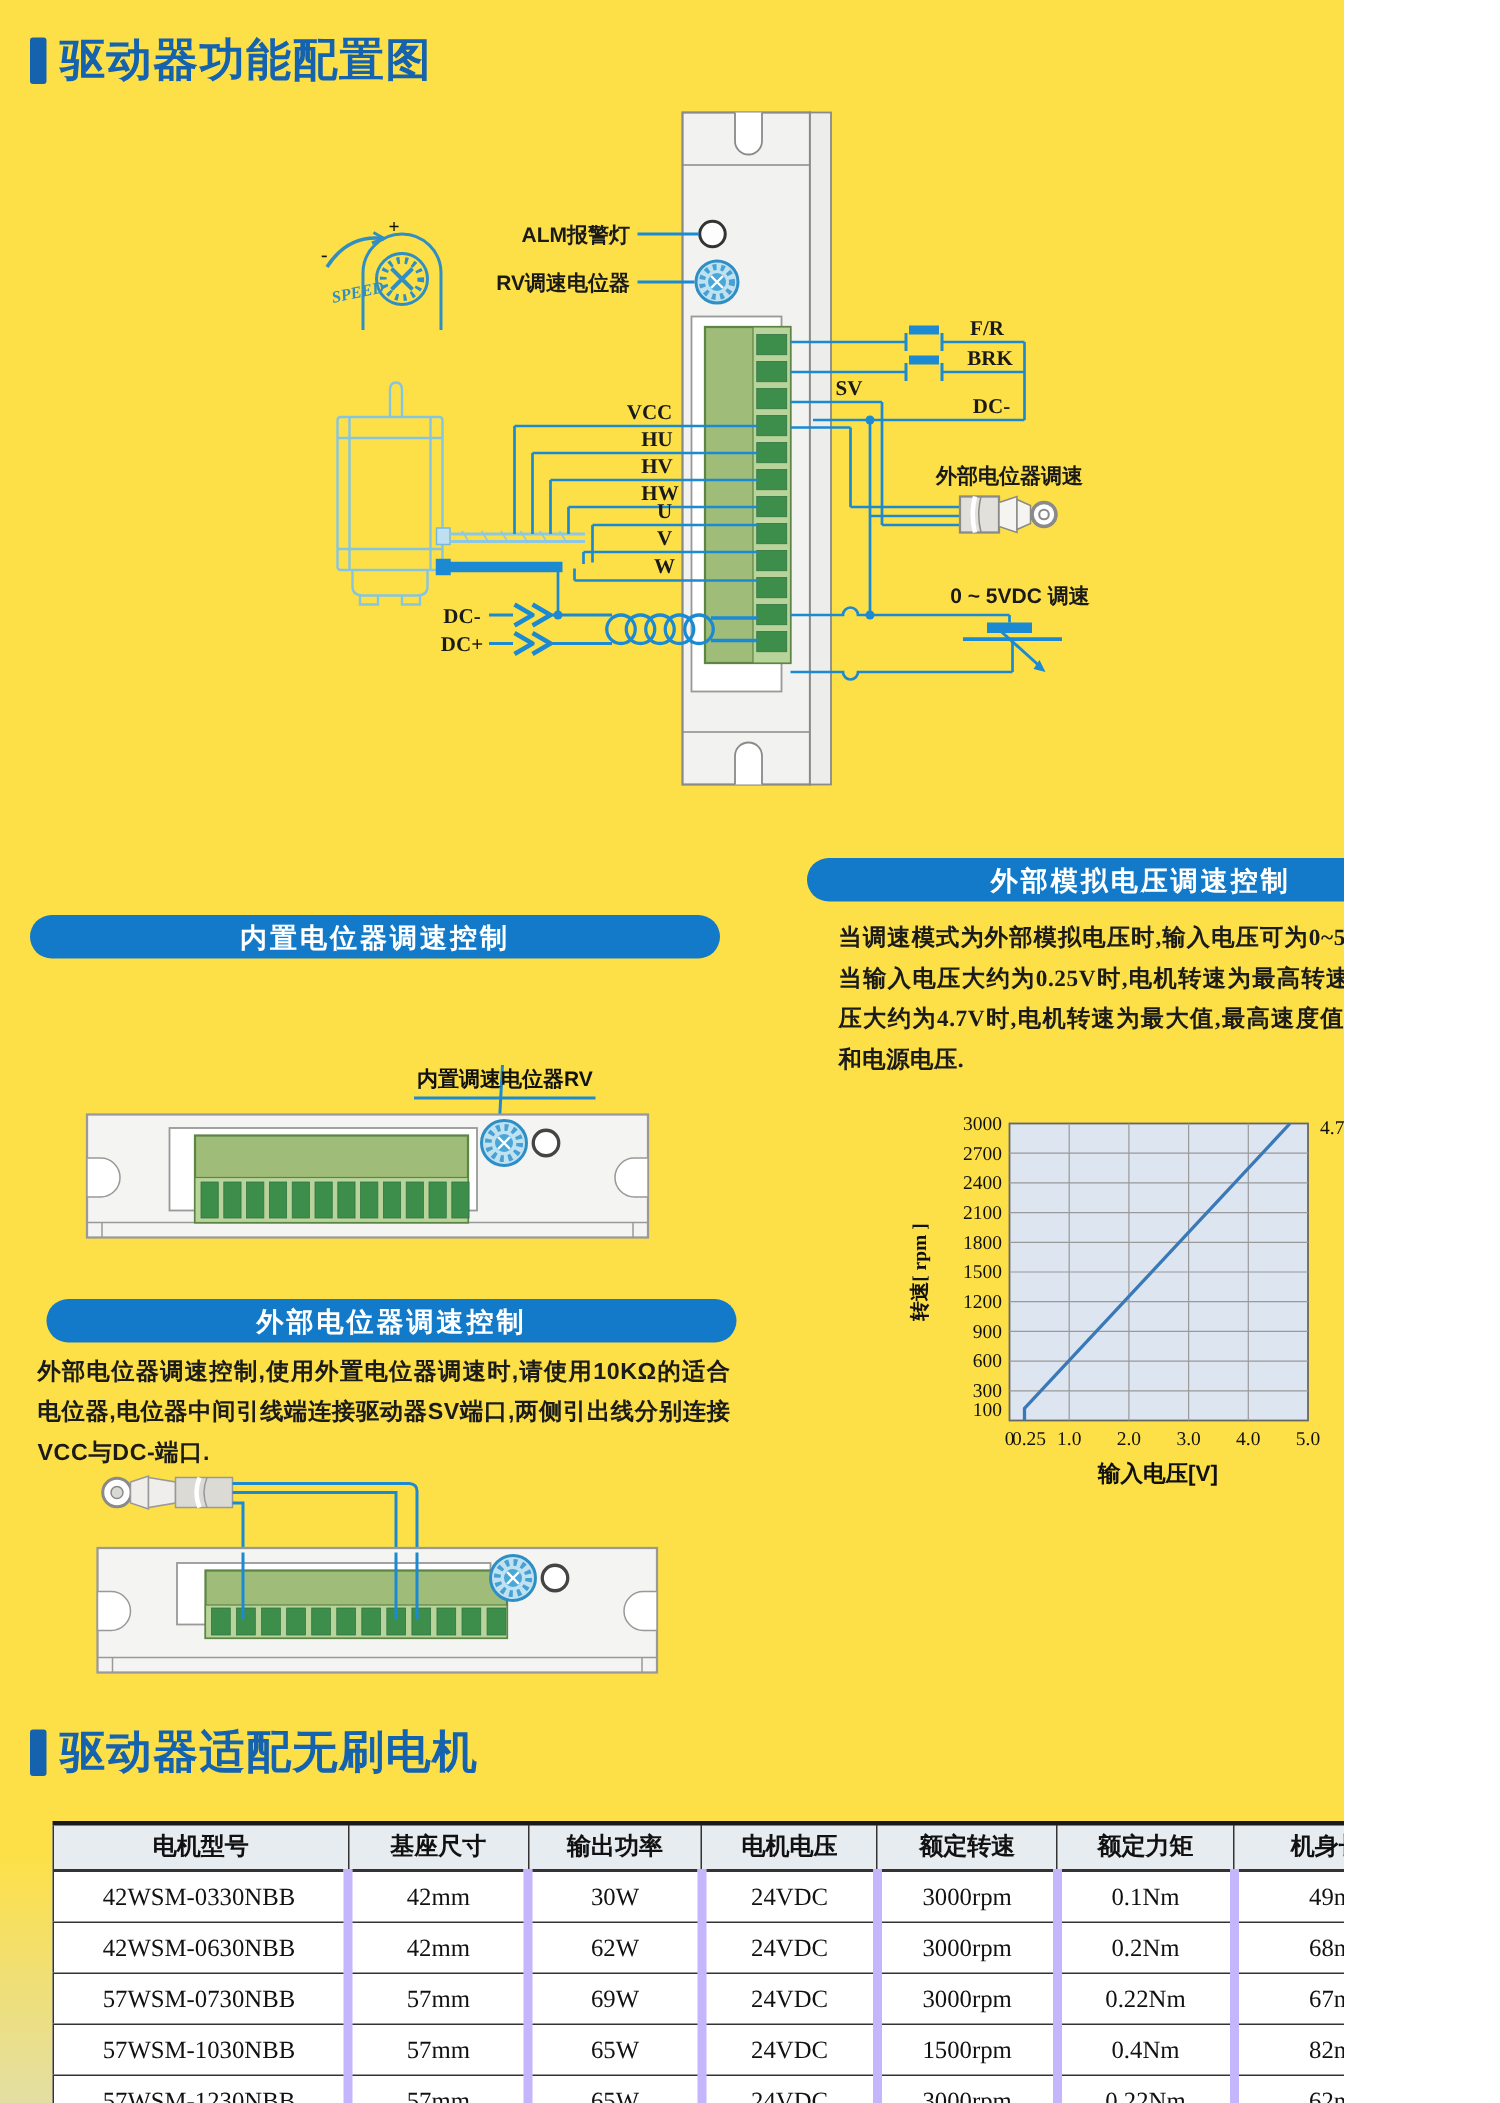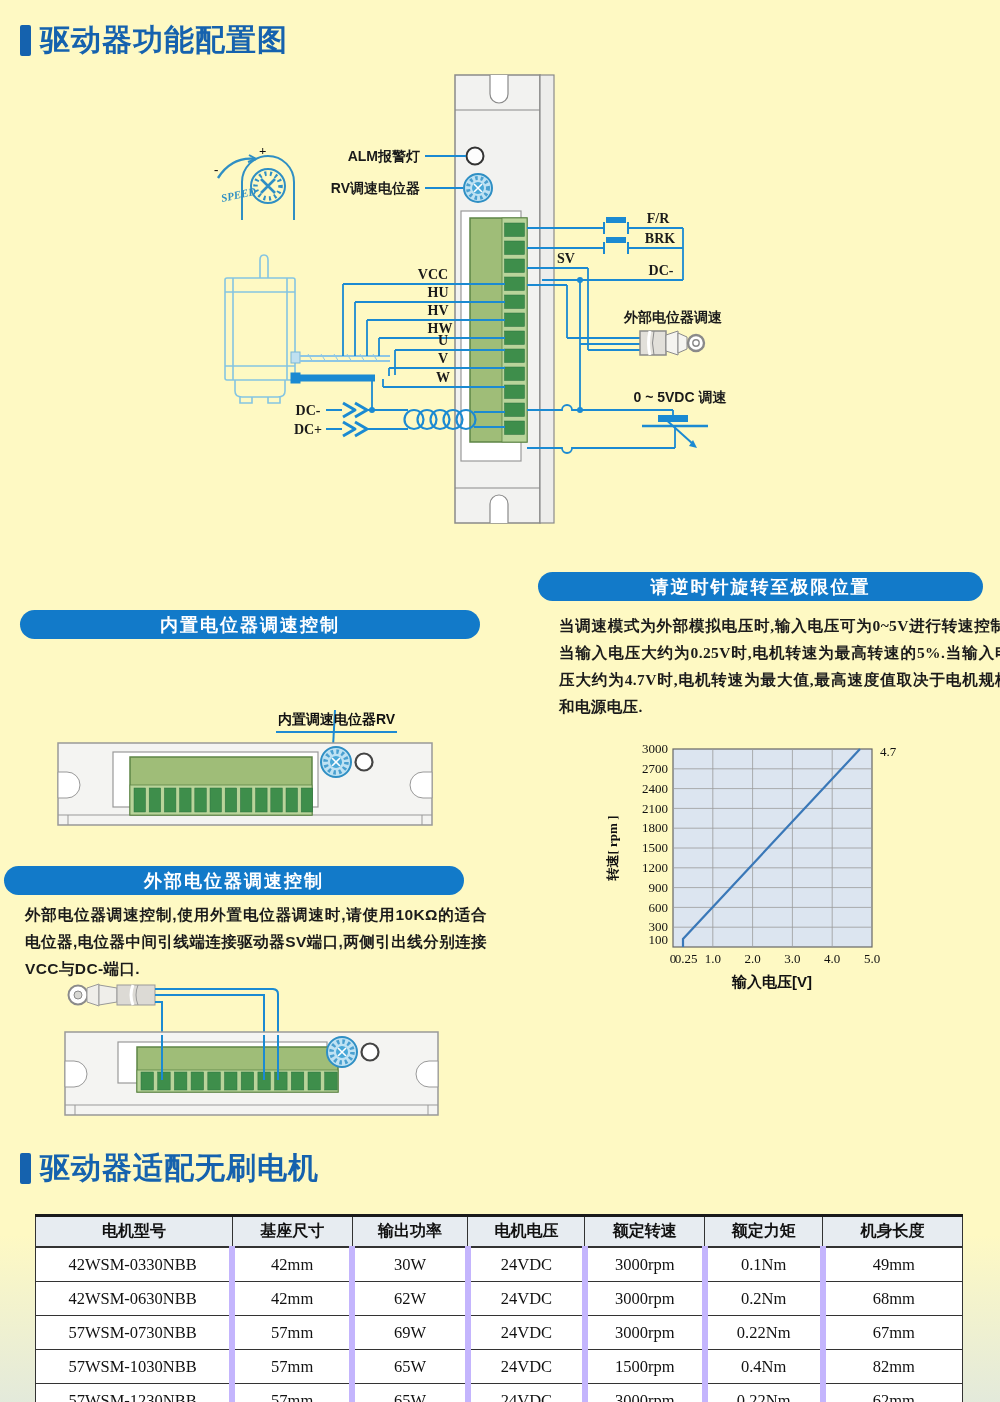--- a/index.html
+++ b/index.html
@@ -1,16 +1,16 @@
 <!DOCTYPE html>
 <html><head>
 <meta charset="utf-8">
 <style>
   html,body{margin:0;padding:0;background:#fff;}
-  .page{position:relative;width:1000px;height:1402px;background:#fef9c3;overflow:hidden;
+  .page{position:relative;width:896px;height:1402px;background:#fde047;overflow:hidden;
         font-family:"Liberation Sans",sans-serif;}
   .bottom-grad{position:absolute;left:0;top:1235px;width:1000px;height:167px;
         background:linear-gradient(180deg,rgba(222,232,243,0) 0%,rgba(205,221,238,.55) 100%);}
   .sec-title{position:absolute;display:flex;align-items:center;gap:9px;
         color:#1562ae;font-weight:bold;font-size:30px;letter-spacing:1px;}
   .sec-title .bar{width:11px;height:31px;background:#1562ae;border-radius:2px;}
   .pill{position:absolute;height:29px;background:#127ac9;border-radius:15px;
         color:#fff;font-weight:bold;font-size:18px;letter-spacing:2px;
         display:flex;align-items:center;justify-content:center;}
   .para{position:absolute;font-weight:bold;color:#1b1b1b;font-size:15.5px;
@@ -192,21 +192,21 @@
       <line x1="462" y1="366" x2="528" y2="366" stroke="#1b8ad2" stroke-width="2.5"></line>
       <line x1="483" y1="357" x2="513" y2="384" stroke="#1b8ad2" stroke-width="2"></line>
       <path d="M517,388 l-8,-2 l4,-6 z" fill="#1b8ad2"></path>
     </g>
   </svg>
 
   <div class="pill" style="left:20px;top:572px;width:460px;margin-top:38px;">
     <span>内置电位器调速控制</span>
   </div>
   <div class="pill" style="left:538px;top:572px;width:445px;">
-    <span>请逆时针旋转至极限位置</span>
+    <span>外部模拟电压调速控制</span>
   </div>
   <div class="para" style="left:559px;top:612px;width:452px;font-family:Liberation Serif, serif;">当调速模式为外部模拟电压时,输入电压可为0~5V进行转速控制,当输入电压大约为0.25V时,电机转速为最高转速的5%.当输入电压大约为4.7V时,电机转速为最大值,最高速度值取决于电机规格和电源电压.</div>
 
   <div class="callout" style="left:276px;top:711px;">内置调速电位器RV</div>
 
   <svg width="420" height="150" viewBox="0 0 420 150" style="left:40px;top:690px;">
     <line x1="295" y1="20" x2="293" y2="57" stroke="#1b8ad2" stroke-width="2"></line>
     <g>
       <rect x="18" y="53" width="374" height="82" fill="#f4f4f2" stroke="#999" stroke-width="1.5"></rect>
       <line x1="18" y1="125" x2="392" y2="125" stroke="#999" stroke-width="1"></line>
@@ -235,21 +235,21 @@
     </g>
     <g>
       <circle cx="296" cy="72" r="15" fill="#bfe2f3" stroke="#2f8fc4" stroke-width="2"></circle>
       <circle cx="296" cy="72" r="10.5" fill="none" stroke="#4aa0d0" stroke-width="4.5" stroke-dasharray="2.5,3"></circle>
       <circle cx="296" cy="72" r="6" fill="#49a8d8"></circle>
       <path d="M292,68 L300,76 M300,68 L292,76" stroke="#fff" stroke-width="1.6"></path>
     </g>
     <circle cx="324" cy="72" r="8.5" fill="#fff" stroke="#444" stroke-width="2.2"></circle>
   </svg>
 
-  <div class="pill" style="left:4px;top:866px;width:460px;">
+  <div class="pill" style="left:31px;top:866px;width:460px;">
     <span>外部电位器调速控制</span>
   </div>
   <div class="para" style="left:25px;top:901px;width:462px;">外部电位器调速控制,使用外置电位器调速时,请使用10KΩ的适合电位器,电位器中间引线端连接驱动器SV端口,两侧引出线分别连接VCC与DC-端口.</div>
 
   <svg width="420" height="150" viewBox="0 0 420 150" style="left:40px;top:975px;">
     <g>
       <circle cx="38" cy="20" r="9.5" fill="#fff" stroke="#8a8a8a" stroke-width="2"></circle>
       <circle cx="38" cy="20" r="4" fill="#d8d8d4" stroke="#8a8a8a"></circle>
       <path d="M47,13 L59,9 V31 L47,27 Z" fill="#efeeea" stroke="#999"></path>
       <path d="M59,10 L77,13 V27 L59,30 Z" fill="#efeeea" stroke="#999"></path>

